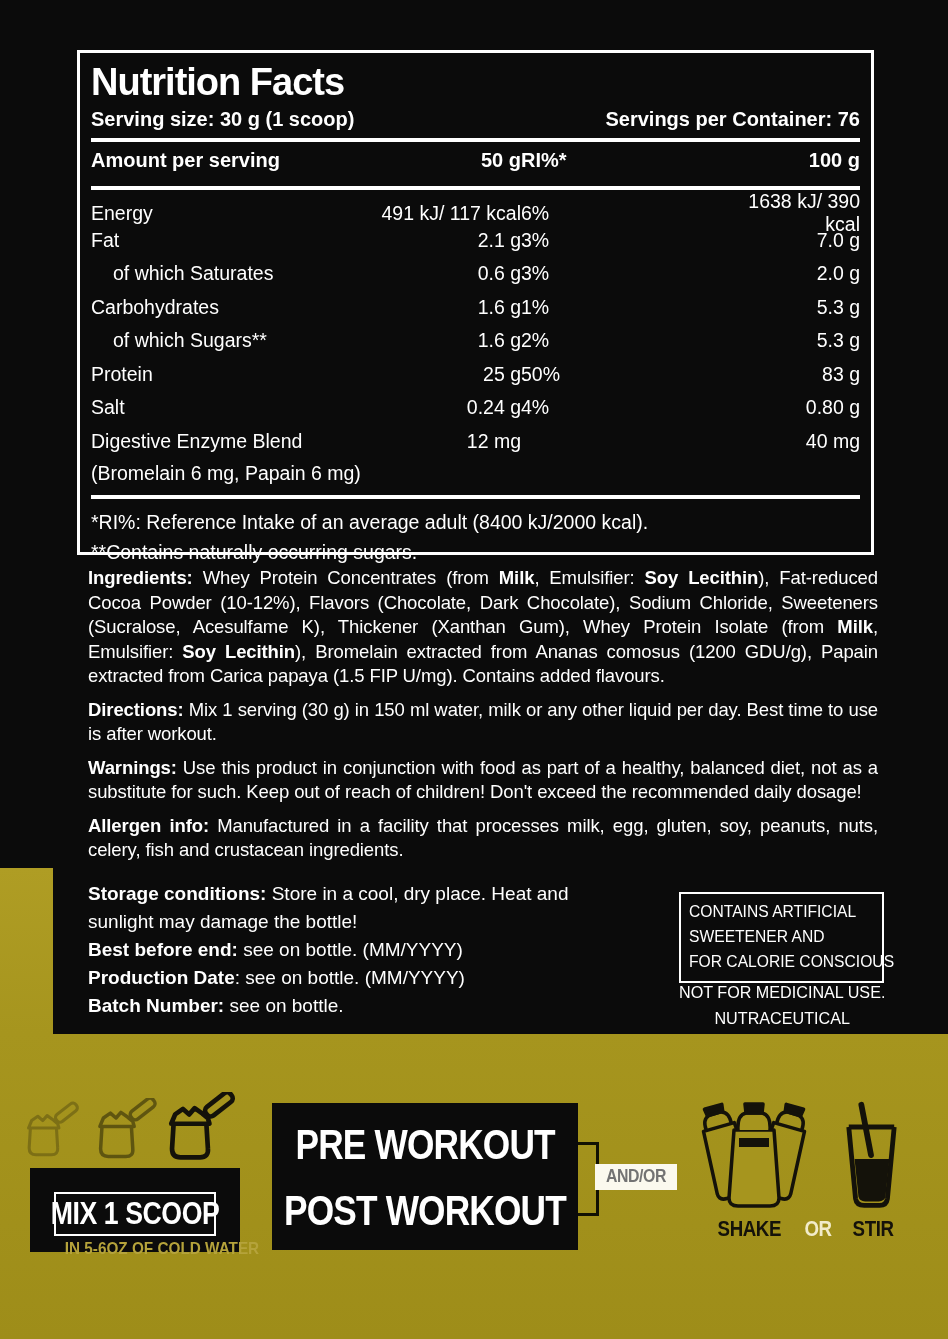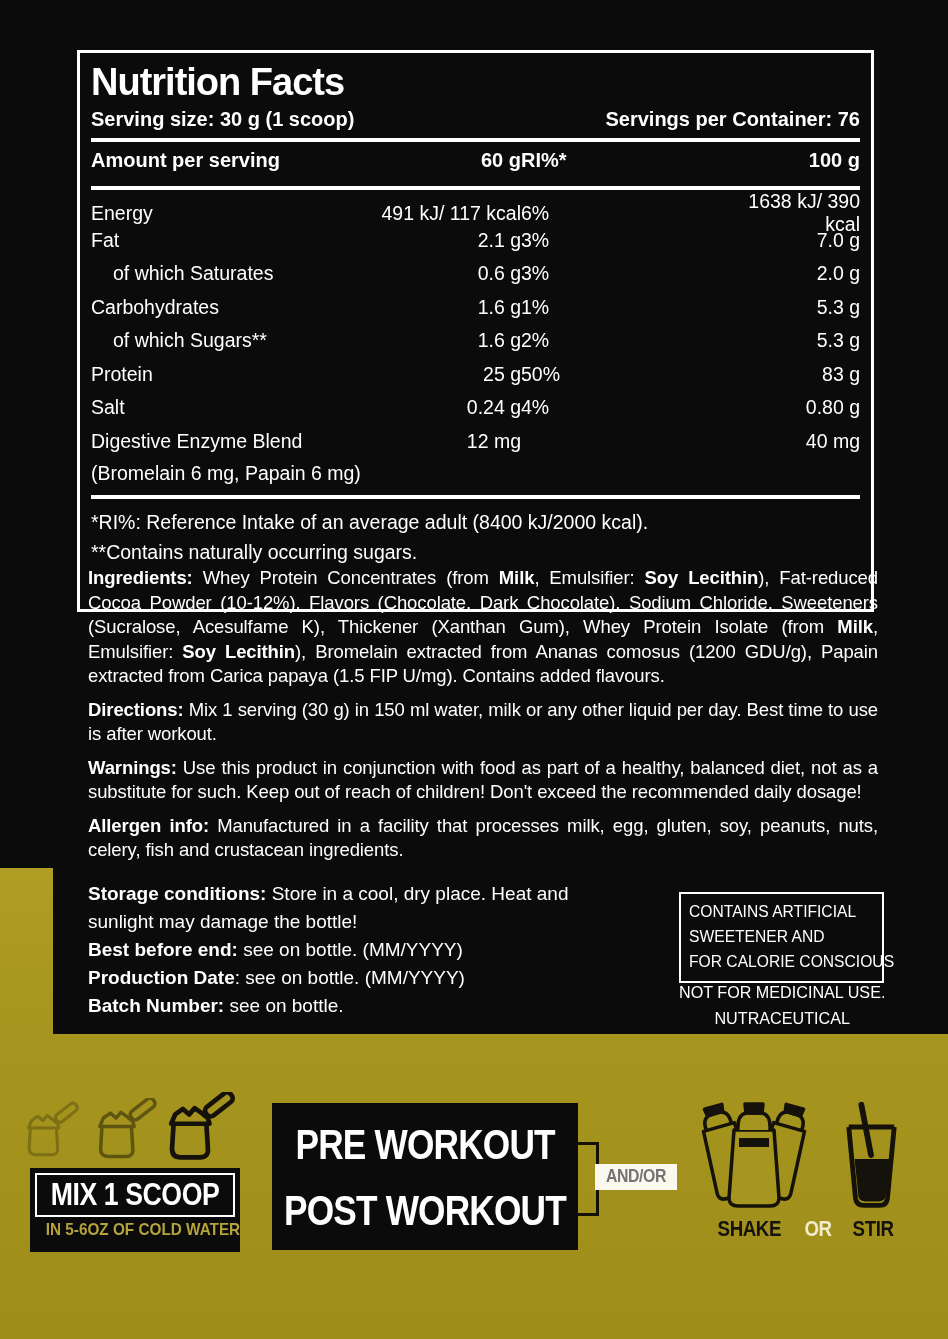--- a/index.html
+++ b/index.html
@@ -5,21 +5,21 @@
   html,body{margin:0;padding:0;}
   body{
     width:948px;height:1339px;position:relative;overflow:hidden;
     background:var(--gold,#a6951e);
     font-family:"Liberation Sans",sans-serif;
     -webkit-font-smoothing:antialiased;
   }
   .black-top{position:absolute;left:0;top:0;width:948px;height:868px;background:var(--ink,#0b0b0b);}
   
   .panel{
-    position:absolute;left:77px;top:50px;width:797px;height:562px;
+    position:absolute;left:77px;top:50px;width:797px;height:505px;
     border:3px solid #fff;background:var(--ink,#0b0b0b);color:#fff;
     box-sizing:border-box;padding:4px 11px 0 11px;
   }
   .panel-title{font-size:38px;font-weight:700;letter-spacing:-1px;margin:4px 0 2px 0;}
   .serving-row{display:flex;justify-content:space-between;font-size:20px;font-weight:700;margin-top:4px;}
   .bar{height:4px;background:#fff;margin-top:7px;}
   .t-grid{display:grid;grid-template-columns:250px 180px 200px 1fr;align-items:center;}
   .t-head{font-weight:700;font-size:20px;padding:7px 0;}
   .c2{text-align:right;}
   .c3{text-align:left;}
@@ -44,21 +44,21 @@
     border:2px solid #fff;padding:5px 8px 7px 8px;box-sizing:border-box;
   }
   .contains-line{font-size:17px;line-height:25px;font-weight:400;white-space:nowrap;
     transform:scaleX(.92);transform-origin:left center;}
   .notices{position:absolute;left:626px;top:114px;text-align:center;}
   .notice-line{font-size:17px;line-height:26px;white-space:nowrap;transform:scaleX(.95);transform-origin:left center;}
   
   .gold{position:absolute;left:0;top:868px;width:948px;height:471px;
     background:linear-gradient(180deg,#af9d24 0%,var(--gold,#a6951e) 35%,#9e8d19 100%);}
   .scoop{position:absolute;}
-  .mix-box{position:absolute;left:30px;top:1168px;width:210px;height:84px;background:var(--ink,#0b0b0b);box-sizing:border-box;padding:5px;}
+  .mix-box{position:absolute;left:30px;top:1168px;width:210px;height:84px;background:var(--ink,#0b0b0b);box-sizing:border-box;padding:24px;}
   .mix-inner{border:2px solid #fff;height:44px;display:flex;align-items:center;justify-content:center;box-sizing:border-box;}
   .mix-title{color:#fff;font-weight:700;font-size:31px;white-space:nowrap;display:inline-block;transform:scaleX(.86);letter-spacing:-0.5px;}
   .mix-sub{color:var(--gold-text,#b5a33b);font-weight:700;font-size:17px;text-align:center;margin-top:3px;white-space:nowrap;}
   .mix-sub span{display:inline-block;transform:scaleX(.9);}
   .prepost{position:absolute;left:272px;top:1103px;width:306px;height:147px;background:var(--ink,#0b0b0b);
     display:flex;flex-direction:column;justify-content:center;align-items:center;gap:20px;}
   .prepost .wline{color:#fff;font-weight:700;font-size:43px;line-height:46px;white-space:nowrap;display:block;transform:scaleX(.82);letter-spacing:-1px;}
   .bracket-h{position:absolute;width:21px;height:3px;background:#121103;}
   .bracket-v{position:absolute;left:596px;top:1142px;width:3px;height:74px;background:#121103;}
   .andor{position:absolute;left:595px;top:1164px;background:#fbf9ee;color:#737373;
@@ -77,21 +77,21 @@
 
 <div class="panel">
   <div class="panel-title">Nutrition Facts</div>
   <div class="serving-row">
     <span>Serving size: 30 g (1 scoop)</span>
     <span>Servings per Container: 76</span>
   </div>
   <div class="bar"></div>
   <div class="t-grid t-head">
     <span class="c1">Amount per serving</span>
-    <span class="c2">60 g</span>
+    <span class="c2">50 g</span>
     <span class="c3">RI%*</span>
     <span class="c4">100 g</span>
   </div>
   <div class="bar"></div>
   <div id="rows">
       <div class="t-grid t-row">
         <span class="c1 lbl">Energy</span>
         <span class="c2">491 kJ/ 117 kcal</span>
         <span class="c3">6%</span>
         <span class="c4">1638 kJ/ 390 kcal</span>

